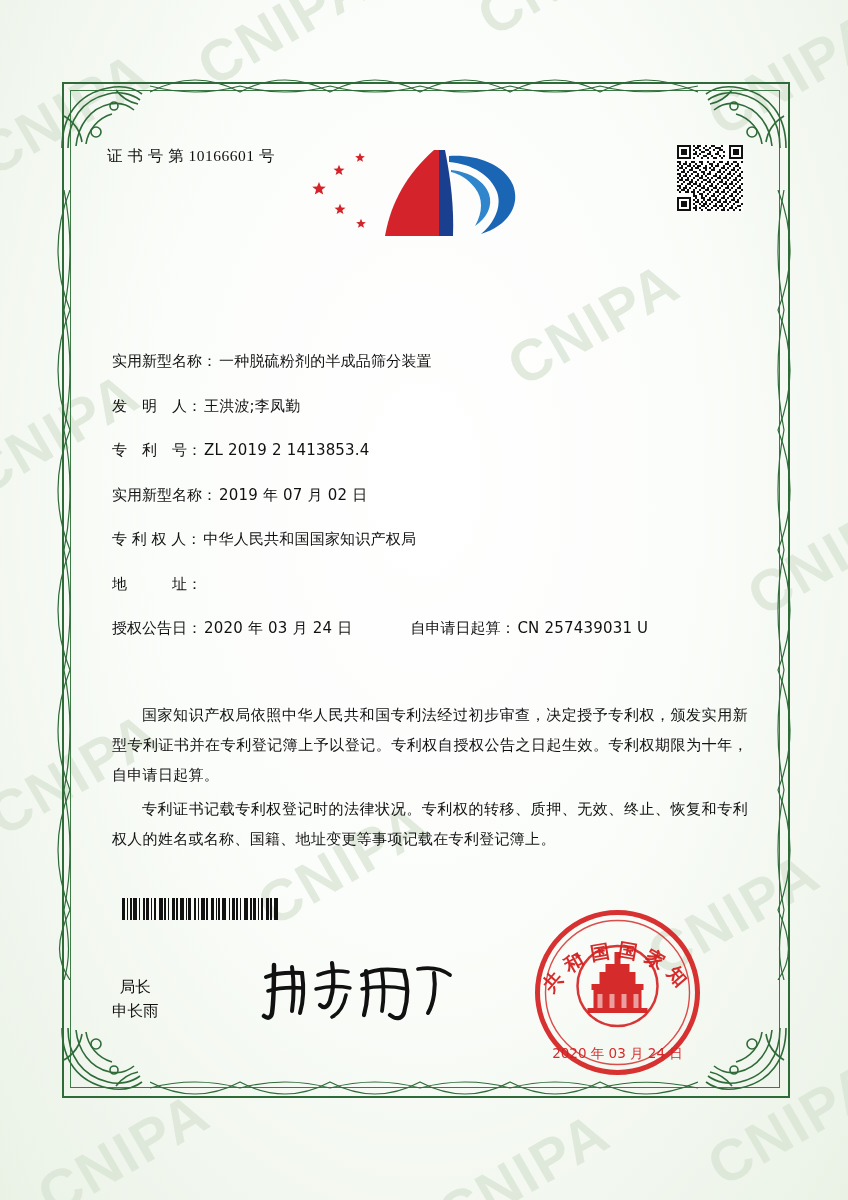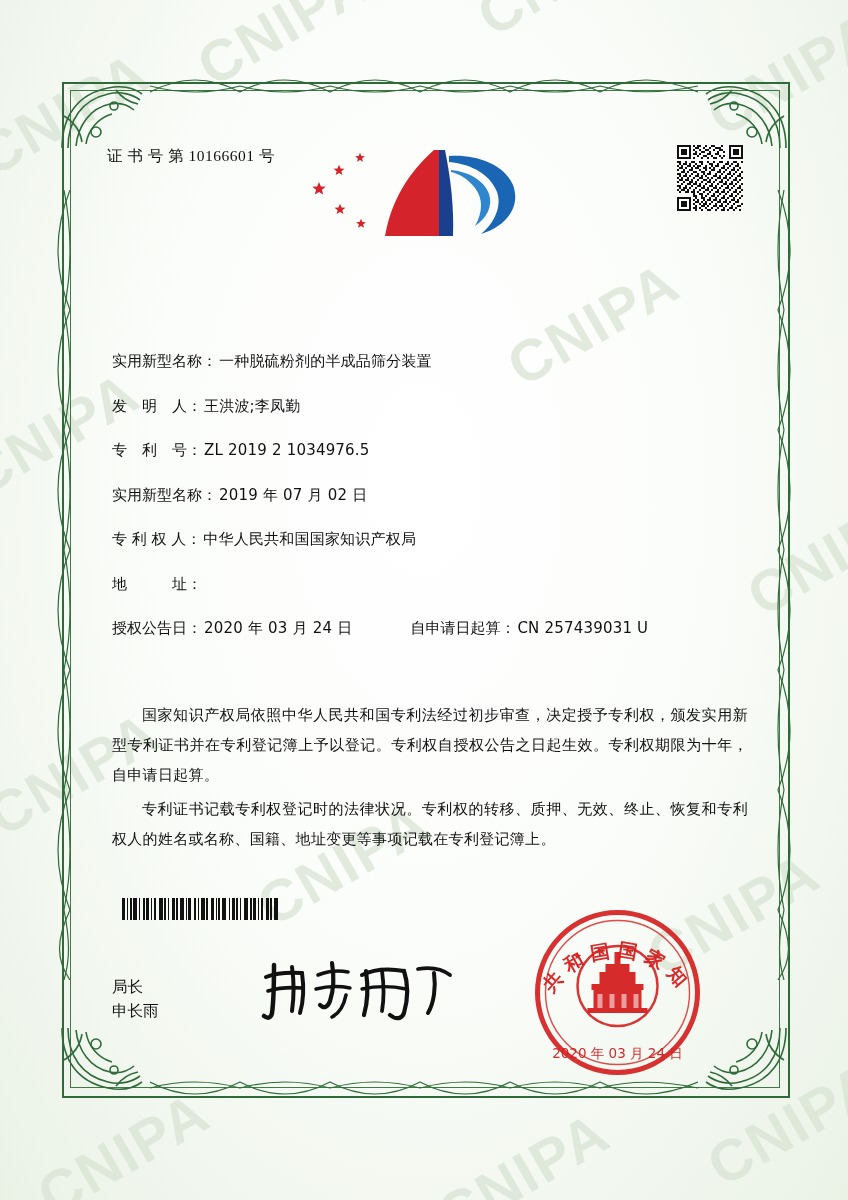--- a/index.html
+++ b/index.html
@@ -198,20 +198,21 @@
   }
 
   .signer {
     position: absolute;
     left: 112px;
     top: 975px;
     font-size: 15.5px;
     line-height: 24px;
     color: #111;
     font-family: "DejaVu Sans", sans-serif;
+    text-align: center;
   }
 
   .signature {
     position: absolute;
     left: 258px;
     top: 955px;
     width: 200px;
     height: 70px;
   }
 
@@ -670,21 +671,21 @@
       <div class="field-row">
         <span class="field-label">实用新型名称：</span>
         <span class="field-value">一种脱硫粉剂的半成品筛分装置</span>
       </div>
       <div class="field-row">
         <span class="field-label">发　明　人：</span>
         <span class="field-value">王洪波;李凤勤</span>
       </div>
       <div class="field-row">
         <span class="field-label">专　利　号：</span>
-        <span class="field-value">ZL 2019 2 1034976.5</span>
+        <span class="field-value">ZL 2019 2 1413853.4</span>
       </div>
       <div class="field-row">
         <span class="field-label">实用新型名称：</span>
         <span class="field-value">2019 年 07 月 02 日</span>
       </div>
       <div class="field-row">
         <span class="field-label">专 利 权 人：</span>
         <span class="field-value">中华人民共和国国家知识产权局</span>
       </div>
       <div class="field-row">

